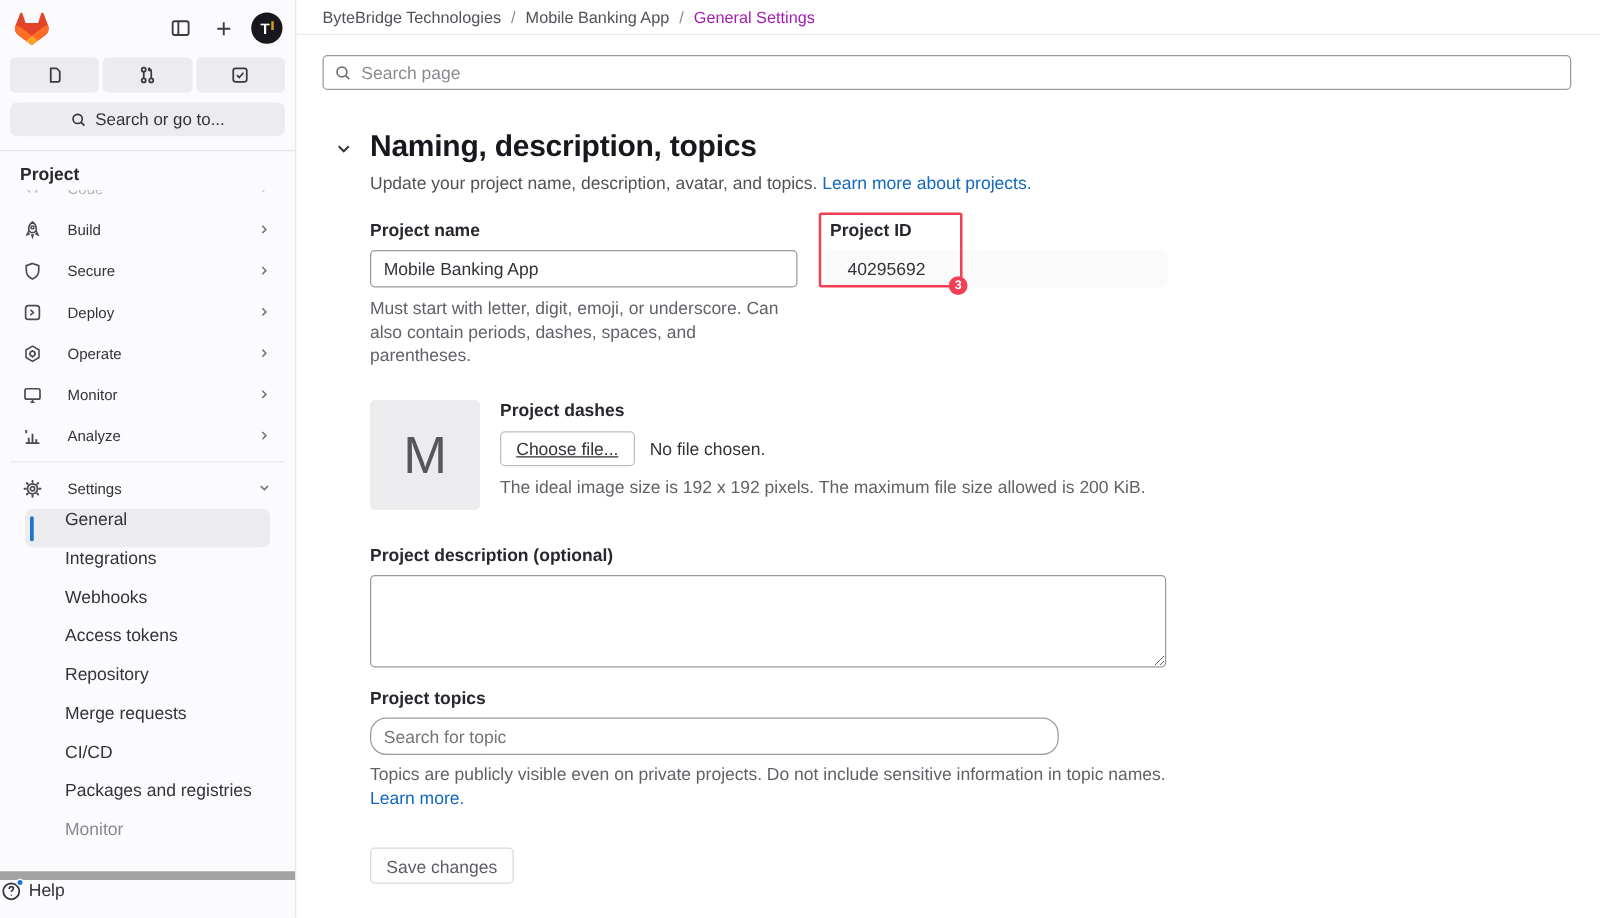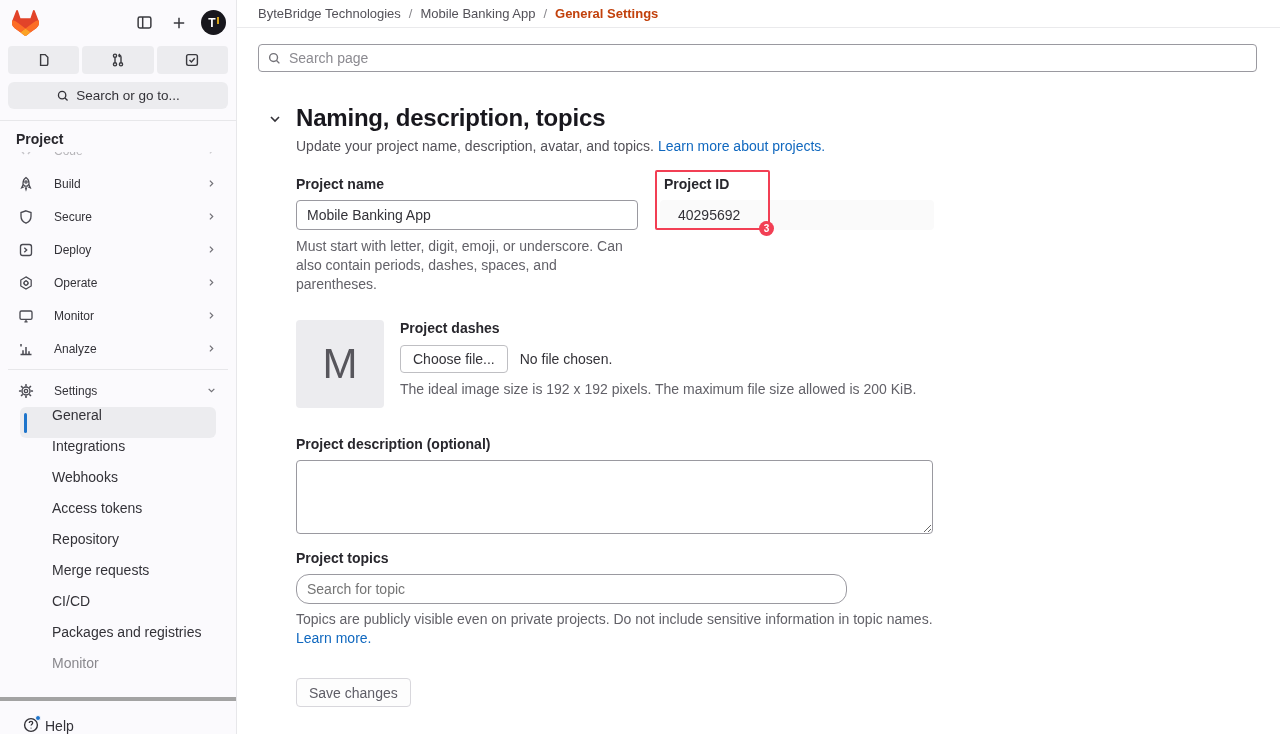--- a/index.html
+++ b/index.html
@@ -47,34 +47,34 @@
   .sb-hr { border-bottom:1px solid #e7e7ea; margin:4px 8px; }
 
   .sb-subitem { height:31px; margin:0 20px; border-radius:6px; display:flex; align-items:flex-start;
     padding-left:32px; font-size:14px; color:#333238; cursor:pointer; position:relative; }
   .sb-subitem.active { background:#ececef; }
   .sb-subitem.active .active-bar {
     position:absolute; left:4px; top:50%; transform:translateY(-50%);
     width:3px; height:20px; border-radius:2px; background:#1f75cb; }
   .sb-subitem.faded { color:#89888d; }
 
-  .sb-footer { flex:none; border-top:4px solid #a3a3a3; height:37px; display:flex; align-items:flex-end;
-    padding-left:22px; cursor:pointer; }
+  .sb-footer { flex:none; border-top:7px solid #a3a3a3; height:37px; display:flex; align-items:flex-start;
+    cursor:pointer; }
   .sb-footer .help-label { margin-left:5px; font-size:14px; color:#333238; }
   .help-icon-wrap { position:relative; width:18px; height:18px; }
   .help-dot { position:absolute; right:-1px; top:-1px; width:6px; height:6px; background:#1f75cb;
     border-radius:50%; border:1px solid #fbfafd; }
 
   
   .main { margin-left:237px; height:734px; background:#fff; }
   .breadcrumb-bar { height:28px; display:flex; align-items:center; padding-left:21px;
     border-bottom:1px solid #eaeaec; font-size:13px; color:#535158; gap:8px; }
   .breadcrumb-bar a { color:#535158; text-decoration:none; cursor:pointer; }
   .breadcrumb-sep { color:#89888d; }
-  .breadcrumb-current { color:#c2410c; font-weight:700; }
+  .breadcrumb-current { color:#a21caf; font-weight:400; }
 
   .content { padding:16px 23px 0 21px; }
   .page-search-wrap { position:relative; }
   .page-search-wrap svg { position:absolute; left:9px; top:7px; }
   .page-search {
     width:100%; height:28px; border:1px solid #9a99a0; border-radius:4px;
     padding:0 10px 0 30px; font-size:14px; font-family:inherit; color:#3b82f6; outline:none; }
   .page-search::placeholder { color:#8b8a90; }
 
   .section { margin-top:32px; position:relative; padding-left:38px; }
@@ -99,21 +99,21 @@
     border:2px solid #f23f54; border-radius:2px; pointer-events:none; z-index:5; }
   .annotation-badge { position:absolute; right:-6px; bottom:-8px; width:15px; height:15px;
     background:#f23f54; border-radius:50%; color:#fff; font-size:10px; font-weight:700;
     display:flex; align-items:center; justify-content:center; }
 
   .avatar-row { margin-top:26px; display:flex; gap:16px; }
   .avatar-box { width:88px; height:88px; background:#ececef; border-radius:4px; flex:none;
     display:flex; align-items:center; justify-content:center; font-size:42px; color:#57565c; }
   .file-row { margin-top:9px; display:flex; align-items:center; gap:12px; }
   .btn-secondary { height:28px; padding:0 12px; background:#fff; border:1px solid #bfbfc3;
-    border-radius:4px; font-size:14px; font-family:inherit; color:#333238; cursor:pointer; }
+    border-radius:4px; font-size:14px; font-family:inherit; color:#333238; cursor:pointer;text-decoration:underline; }
   .no-file { font-size:14px; color:#333238; }
 
   .desc-block { margin-top:28px; }
   .desc-textarea { margin-top:8px; width:637px; height:74px; border:1px solid #9a99a0;
     border-radius:4px; resize:vertical; font-family:inherit; font-size:14px; padding:6px 10px;
     outline:none; display:block; }
   .topics-block { margin-top:16px; }
   .topics-input { width:551px; display:block;border-radius:13px; }
   .topics-help { width:660px; margin-top:6px; }
 

